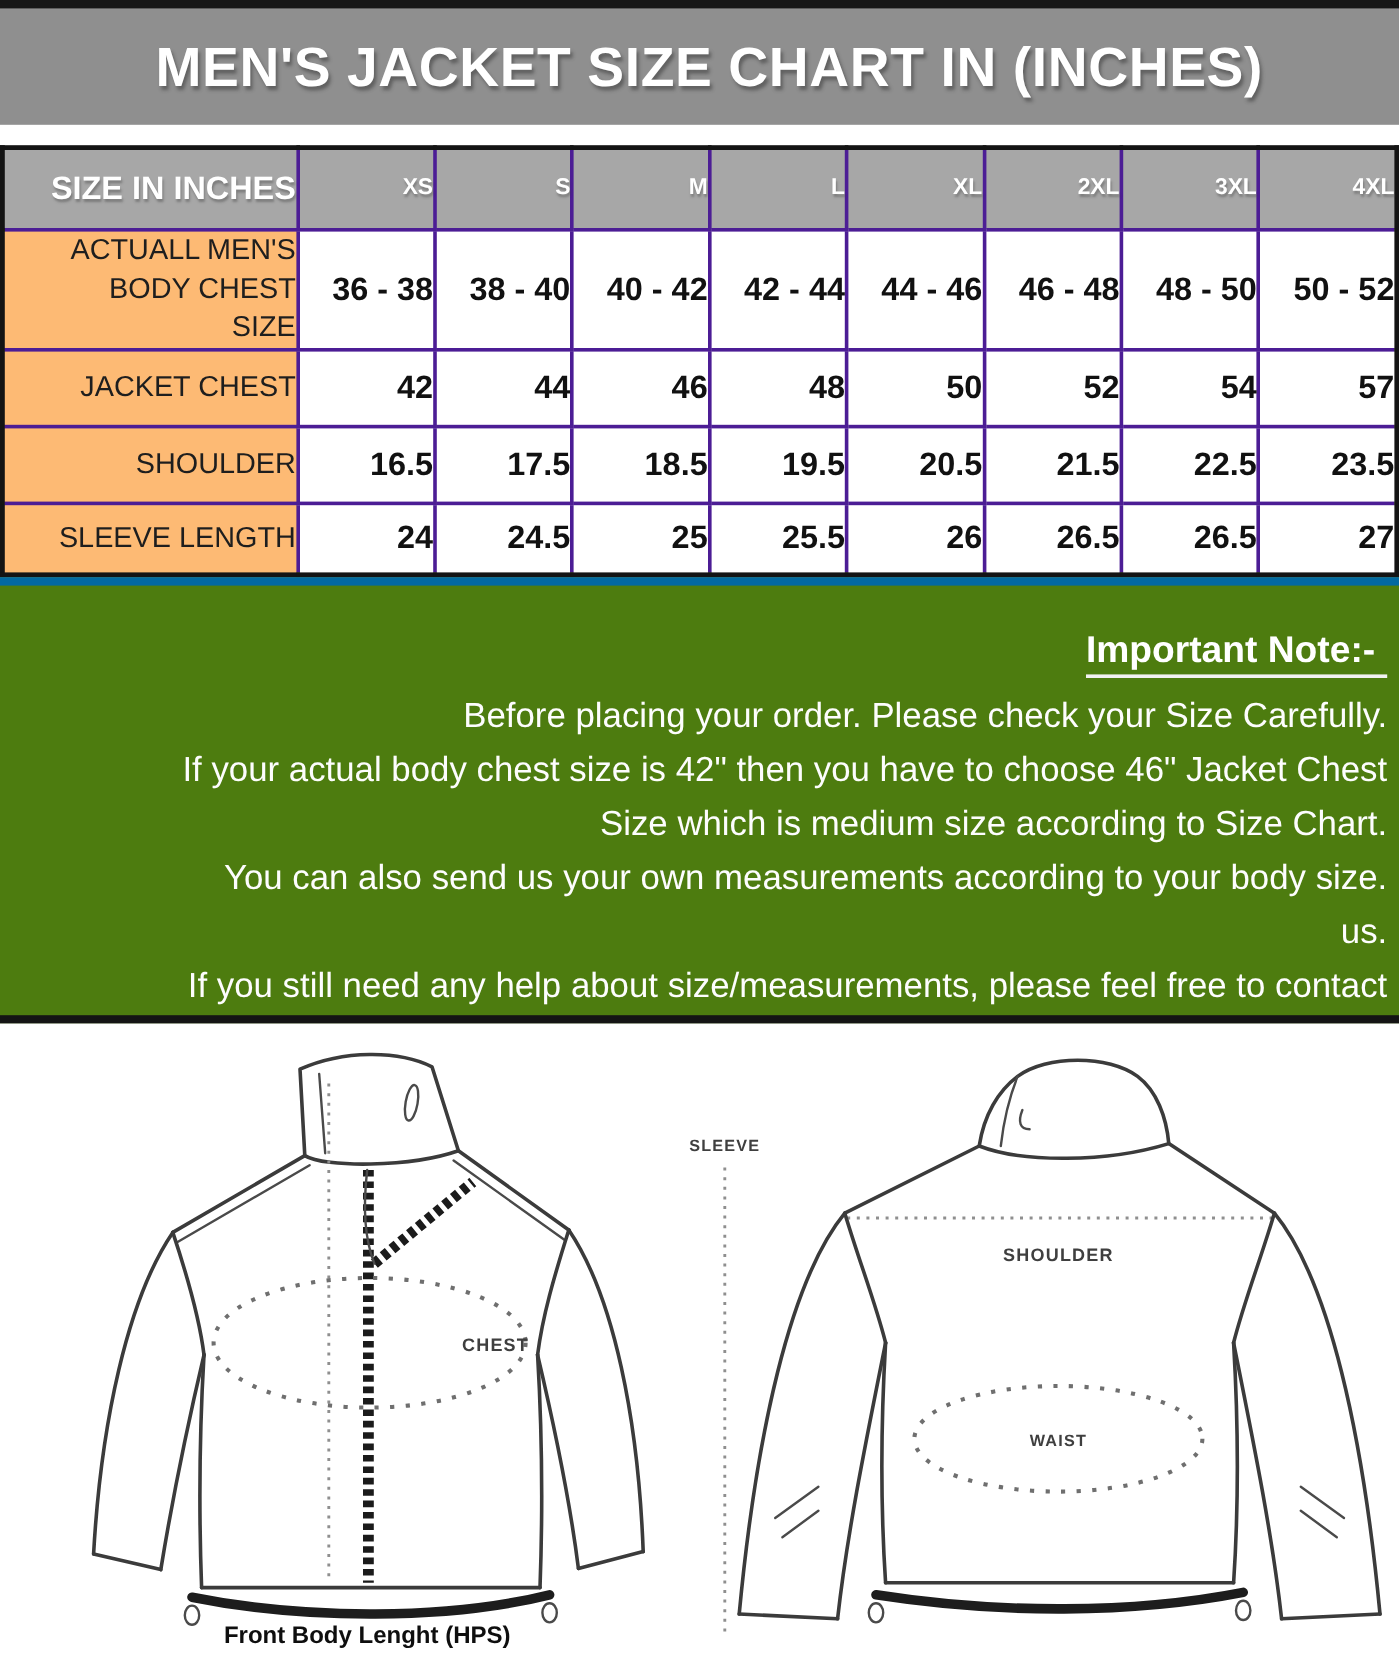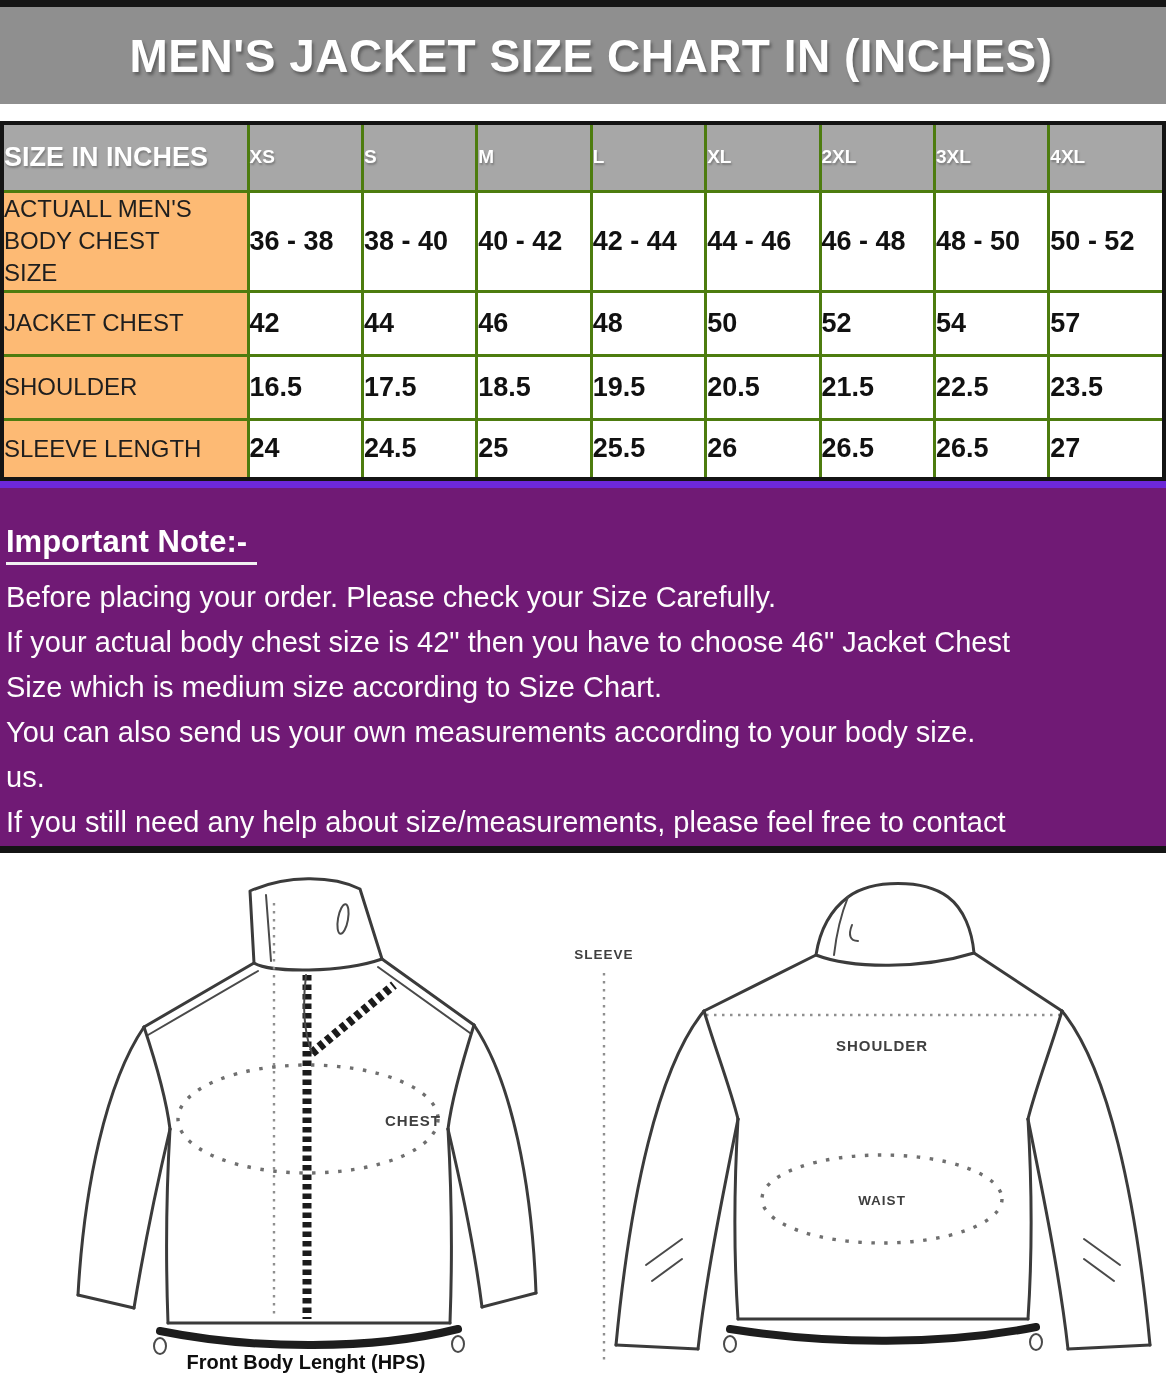--- a/index.html
+++ b/index.html
@@ -21,43 +21,43 @@
     color:#ffffff; font-size:46px; font-weight:bold; letter-spacing:0.5px;
     text-shadow:2px 3px 3px rgba(40,40,40,0.45);
   }
 
   
   table.size-table {
     width:1166px; border-collapse:collapse; margin-top:17px;
     border:4px solid #141414;
   }
   table.size-table th, table.size-table td {
-    border:3px solid #4d7c0f; text-align:left; vertical-align:middle;
+    border:3px solid #4c1d95; text-align:right; vertical-align:middle;
   }
   col.c0 { width:246px; }
   tr.header-row { height:68px; }
   tr.header-row th {
     background:#a7a7a7; color:#ffffff; font-size:19px; font-weight:bold;
     text-shadow:1px 2px 2px rgba(60,60,60,0.4);
   }
   tr.header-row th.corner { font-size:27px; }
   tbody th.row-label {
     background:#fdba74; color:#1e1e1e; font-weight:normal; font-size:24px;
   }
   tbody th.row-label .wrap { display:inline-block; max-width:205px; line-height:1.35; }
   tbody td { background:#ffffff; color:#111; font-weight:bold; font-size:27px; }
   tr.r-chest-size { height:100px; }
   tr.r-jacket-chest { height:64px; }
   tr.r-shoulder { height:64px; }
   tr.r-sleeve { height:60px;margin-top:40px; }
 
   
   .note {
-    background:#701a75; border-top:7px solid #6d28d9; border-bottom:7px solid #141414;
-    padding:36px 10px 14px 6px; height:372px; overflow:hidden;
+    background:#4d7c0f; border-top:7px solid #0369a1; border-bottom:7px solid #141414;
+    padding:36px 10px 14px 6px; height:372px; overflow:hidden;text-align:right;
   }
   .note h2 {
     color:#ffffff; font-size:31px; font-weight:bold;
     display:inline-block; border-bottom:3px solid #f2f2f2;
     padding-right:10px; padding-bottom:2px; margin-bottom:10px;
   }
   .note p { color:#fdfdfd; font-size:29px; font-weight:normal; line-height:45px; }
 
   
   .diagrams { position:relative; height:530px; background:#fff; }

